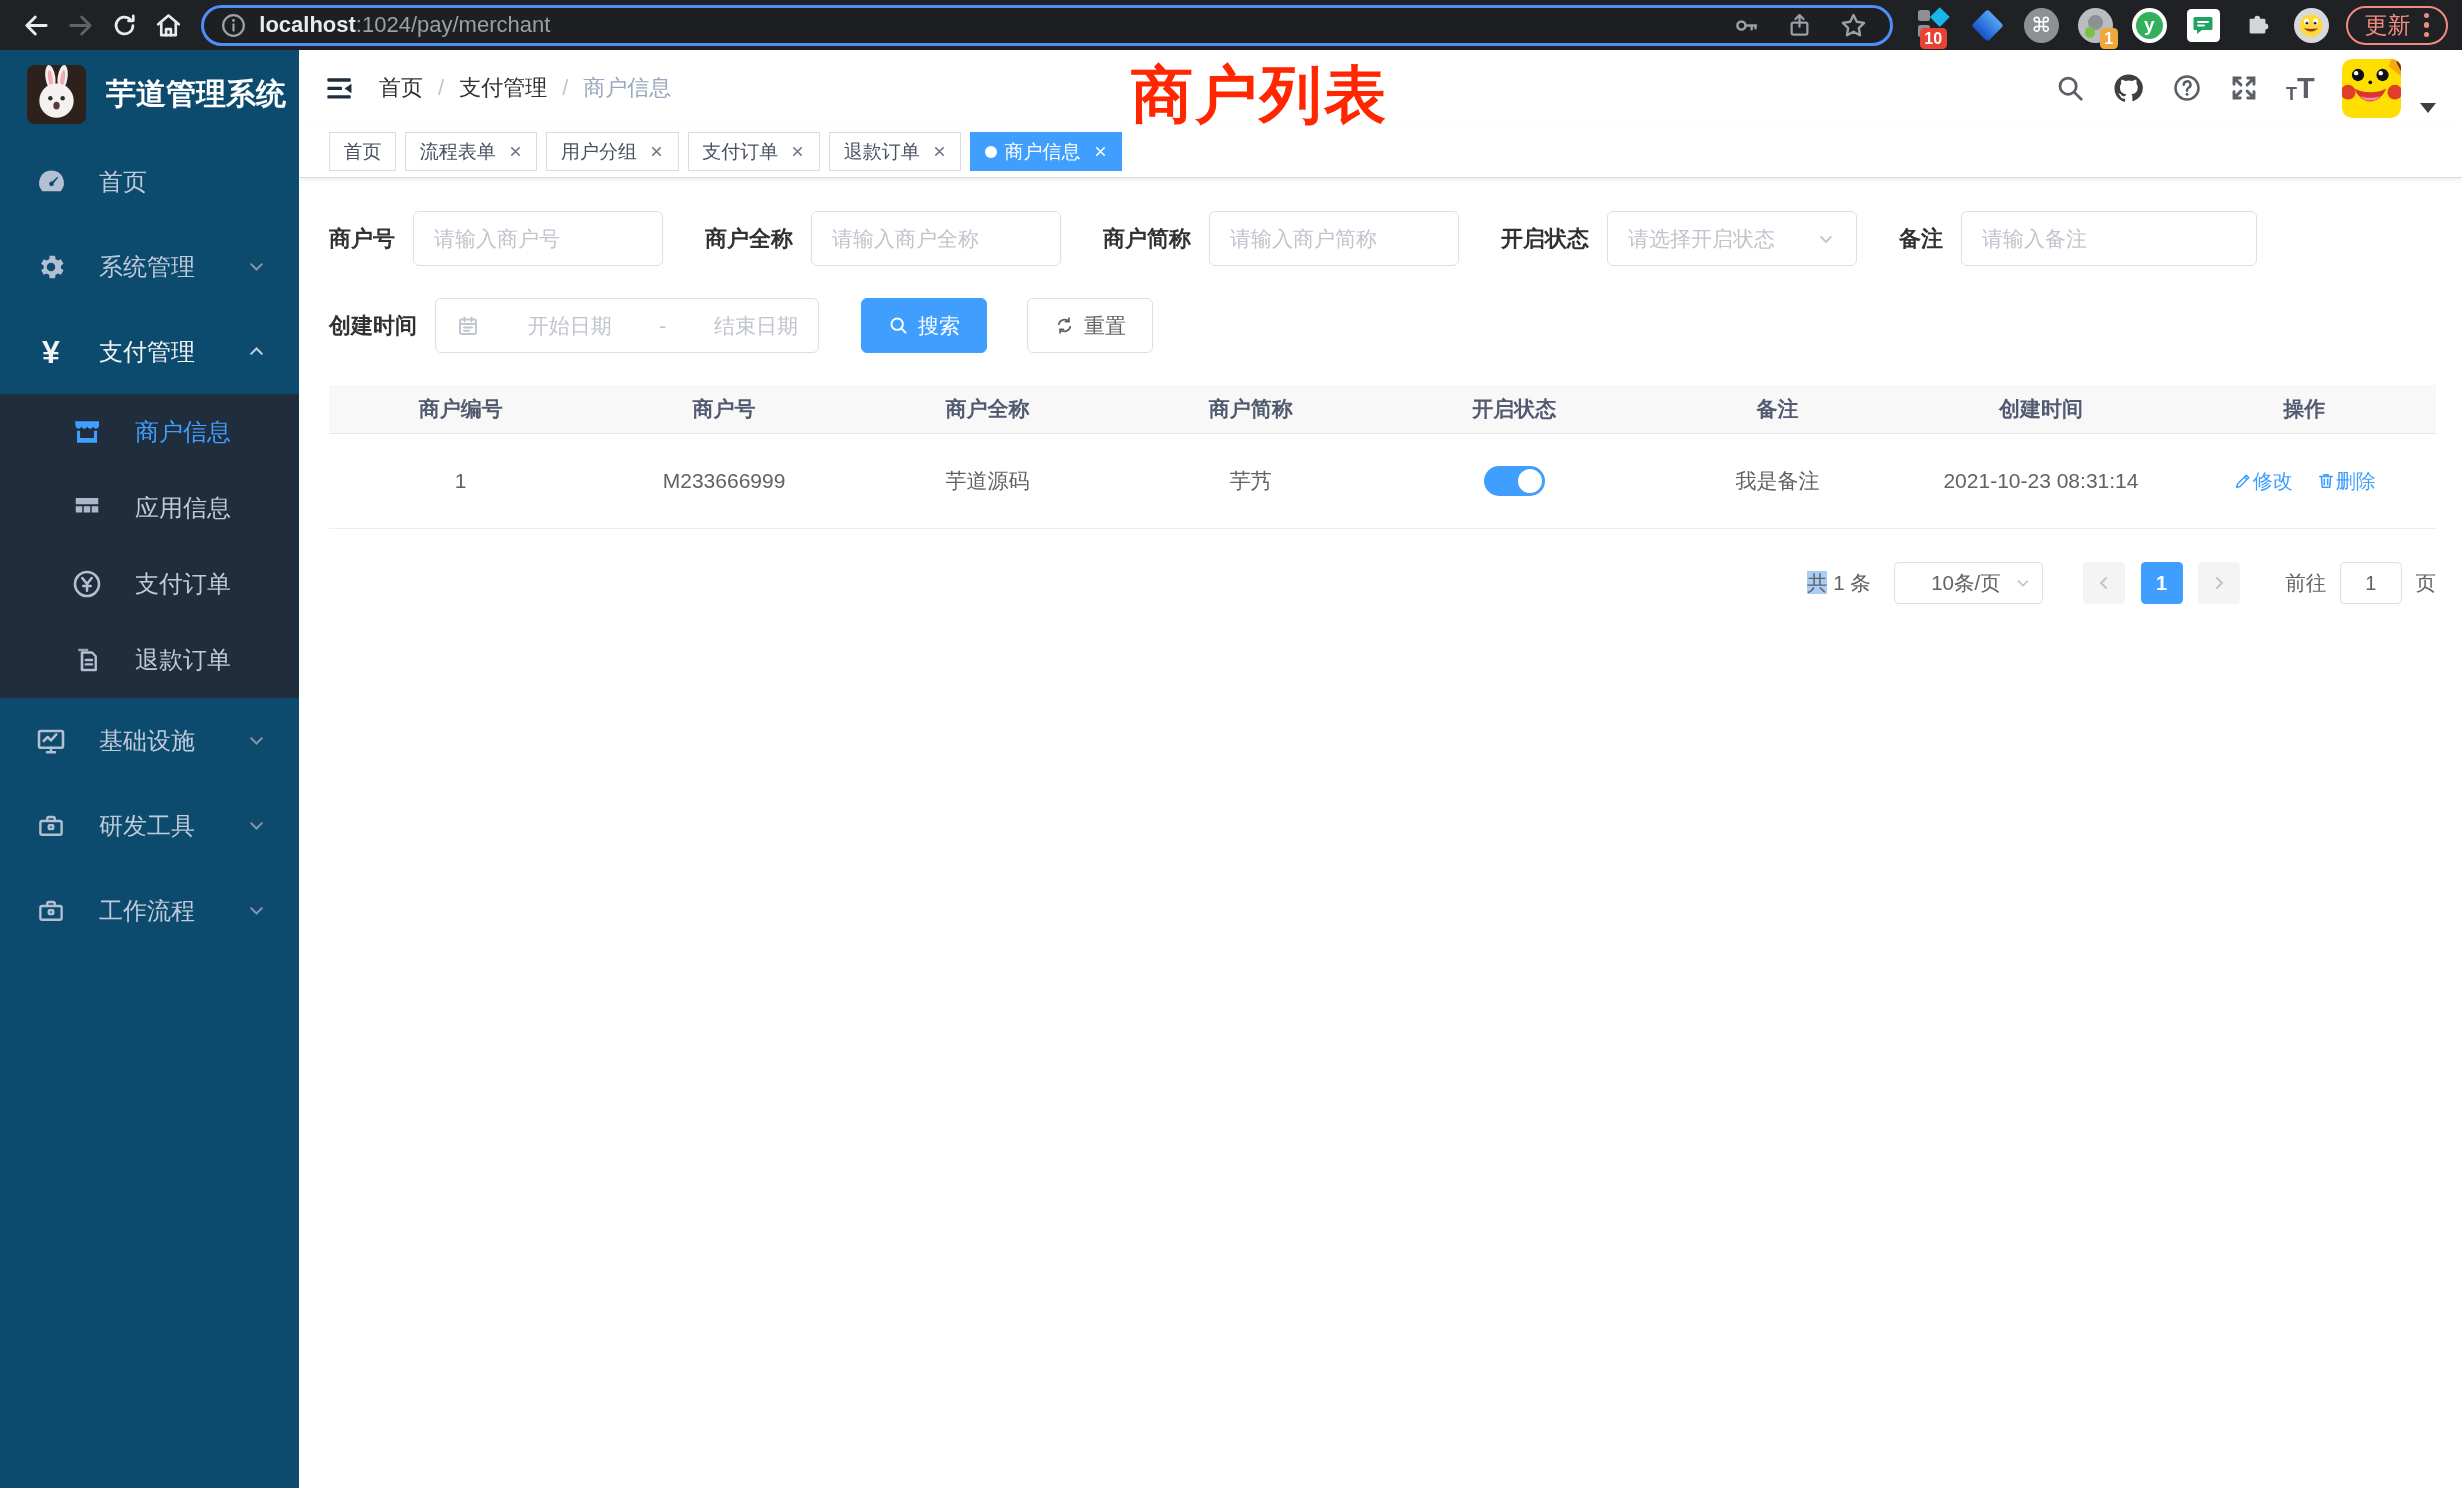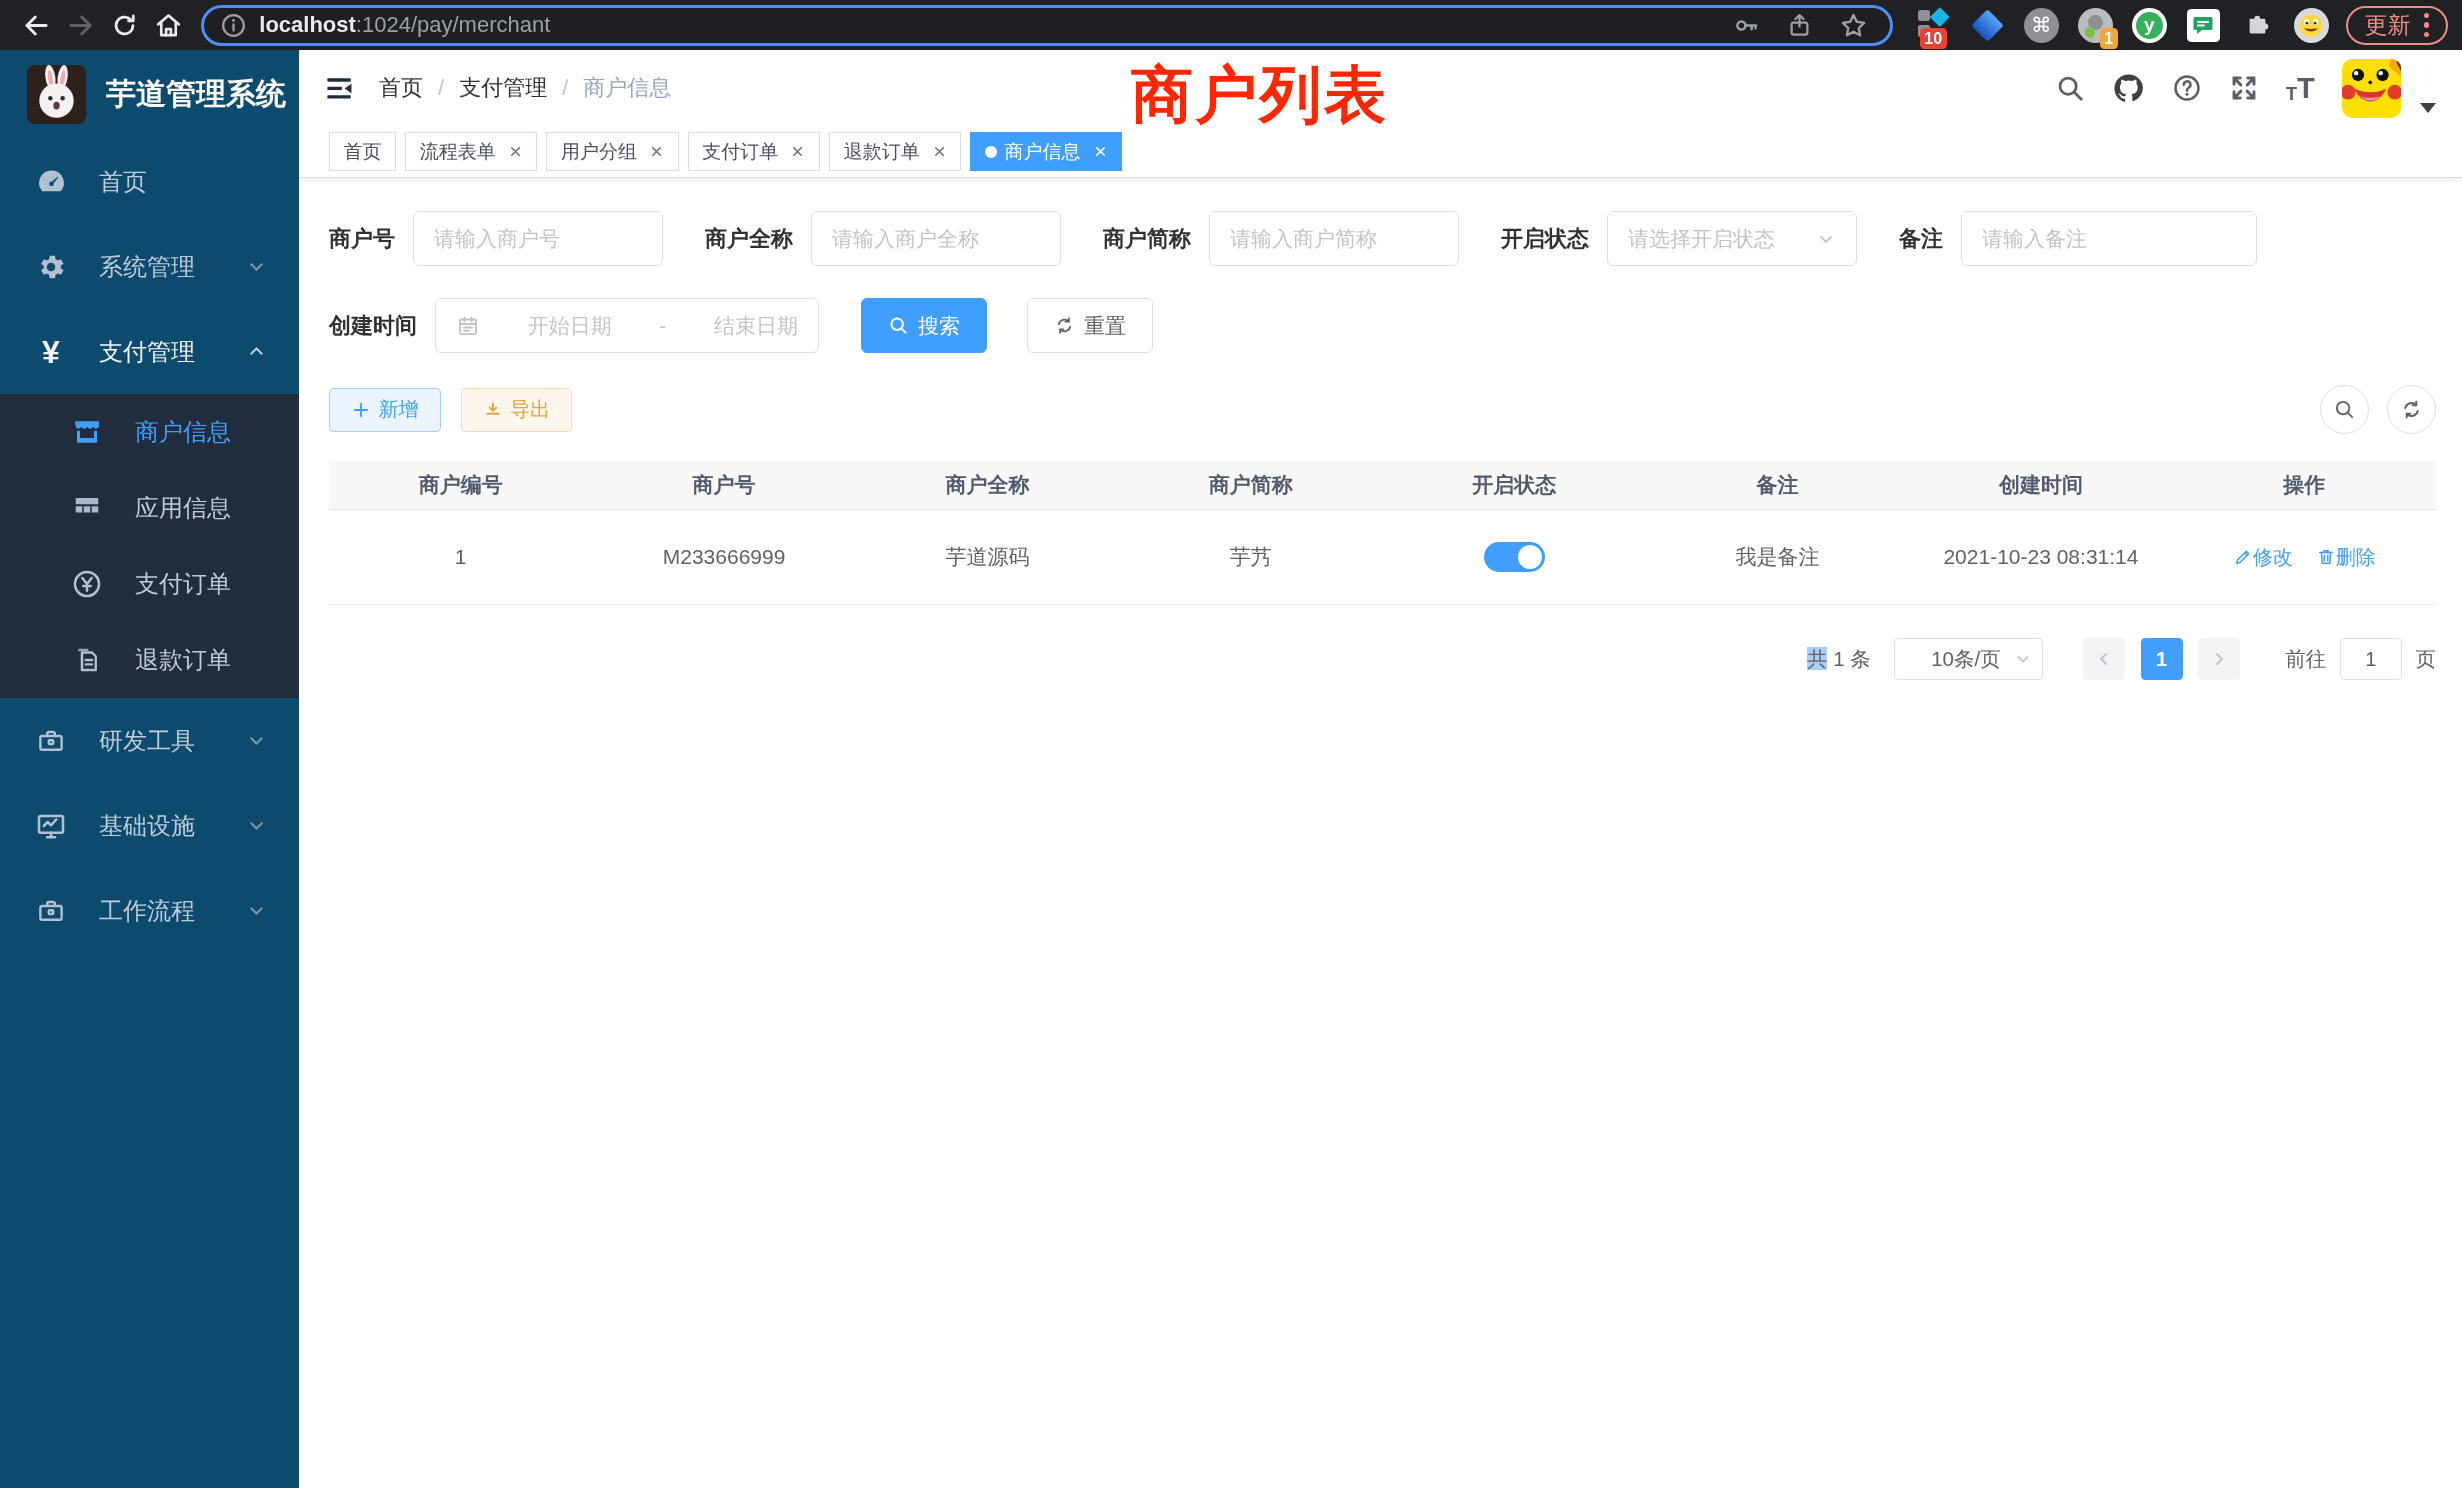--- a/index.html
+++ b/index.html
@@ -344,43 +344,43 @@
                 <path d="M8 6v14M5 4h8" opacity=".8"></path>
                 <path d="M11 12h5M11 15.5h5" stroke-linecap="round"></path>
               </svg>
           </span>
           <span class="mi-label">退款订单</span>
         </div>
       </div>
 
       <div class="menu-item">
         <span class="mi-icon">
+          <svg width="32" height="32" viewBox="0 0 24 24" fill="none" stroke="#b3c0d1" stroke-width="1.9" stroke-linejoin="round">
+              <rect x="3" y="4.5" width="18" height="12.5" rx="1.2"></rect>
+              <path d="M6.5 12l3-3 2.5 2.5 4-4.5" stroke-linecap="round"></path>
+              <path d="M9 20.5h6M12 17v3.5" stroke-linecap="round"></path>
+            </svg>
+        </span>
+        <span class="mi-label">基础设施</span>
+        <span class="chev">
+            <svg width="21" height="21" viewBox="0 0 24 24" fill="none" stroke="#8392a6" stroke-width="2.4" stroke-linecap="round">
+              <path d="M6 9.5l6 6 6-6"></path>
+            </svg>
+          </span>
+      </div>
+
+      <div class="menu-item">
+        <span class="mi-icon">
           <svg width="30" height="30" viewBox="0 0 24 24" fill="none" stroke="#b3c0d1" stroke-width="1.9" stroke-linejoin="round">
               <rect x="3.5" y="8" width="17" height="11" rx="1.4"></rect>
               <path d="M9 8V6a1.2 1.2 0 0 1 1.2-1.2h3.6A1.2 1.2 0 0 1 15 6v2"></path>
               <rect x="10.2" y="11.4" width="3.6" height="3" rx=".6"></rect>
             </svg>
         </span>
         <span class="mi-label">研发工具</span>
-        <span class="chev">
-            <svg width="21" height="21" viewBox="0 0 24 24" fill="none" stroke="#8392a6" stroke-width="2.4" stroke-linecap="round">
-              <path d="M6 9.5l6 6 6-6"></path>
-            </svg>
-          </span>
-      </div>
-
-      <div class="menu-item">
-        <span class="mi-icon">
-          <svg width="32" height="32" viewBox="0 0 24 24" fill="none" stroke="#b3c0d1" stroke-width="1.9" stroke-linejoin="round">
-              <rect x="3" y="4.5" width="18" height="12.5" rx="1.2"></rect>
-              <path d="M6.5 12l3-3 2.5 2.5 4-4.5" stroke-linecap="round"></path>
-              <path d="M9 20.5h6M12 17v3.5" stroke-linecap="round"></path>
-            </svg>
-        </span>
-        <span class="mi-label">基础设施</span>
         <span class="chev">
             <svg width="21" height="21" viewBox="0 0 24 24" fill="none" stroke="#8392a6" stroke-width="2.4" stroke-linecap="round">
               <path d="M6 9.5l6 6 6-6"></path>
             </svg>
           </span>
       </div>
 
       <div class="menu-item">
         <span class="mi-icon">
           <svg width="30" height="30" viewBox="0 0 24 24" fill="none" stroke="#b3c0d1" stroke-width="1.9" stroke-linejoin="round">
@@ -576,46 +576,20 @@
         </button>
         <button class="btn ml32">
           <svg width="21" height="21" viewBox="0 0 24 24" fill="none" stroke="#606266" stroke-width="2" stroke-linecap="round">
               <path d="M5.5 10.5a6.8 6.8 0 0 1 11.5-3.2M18.5 13.5A6.8 6.8 0 0 1 7 16.7"></path>
               <path d="M17 3.6v3.9h-3.9M7 20.4v-3.9h3.9"></path>
             </svg>
           <span>重置</span>
         </button>
       </div>
 
-      <div class="toolbar-row">
-        <button class="btn btn-sm btn-add">
-          <svg width="20" height="20" viewBox="0 0 24 24" fill="none" stroke="#409eff" stroke-width="2.2" stroke-linecap="round">
-              <path d="M12 4.5v15M4.5 12h15"></path>
-            </svg>
-          <span>新增</span>
-        </button>
-        <button class="btn btn-sm btn-export">
-          <svg width="20" height="20" viewBox="0 0 24 24" fill="none" stroke="#e6a23c" stroke-width="2.2" stroke-linecap="round" stroke-linejoin="round">
-              <path d="M12 4v8.5M8.2 9.2l3.8 3.8 3.8-3.8M5 16.5h14"></path>
-            </svg>
-          <span>导出</span>
-        </button>
-        <span class="circle-btn push-right">
-          <svg width="23" height="23" viewBox="0 0 24 24" fill="none" stroke="#606266" stroke-width="2" stroke-linecap="round">
-              <circle cx="10.5" cy="10.5" r="6.5"></circle>
-              <path d="M15.5 15.5 20 20"></path>
-            </svg>
-        </span>
-        <span class="circle-btn ml24">
-          <svg width="23" height="23" viewBox="0 0 24 24" fill="none" stroke="#606266" stroke-width="2" stroke-linecap="round">
-              <path d="M5.5 10.5a6.8 6.8 0 0 1 11.5-3.2M18.5 13.5A6.8 6.8 0 0 1 7 16.7"></path>
-              <path d="M17 3.6v3.9h-3.9M7 20.4v-3.9h3.9"></path>
-            </svg>
-        </span>
-      </div>
 
       <div class="table">
         <div class="t-row t-head">
           <span class="cell">商户编号</span>
           <span class="cell">商户号</span>
           <span class="cell">商户全称</span>
           <span class="cell">商户简称</span>
           <span class="cell">开启状态</span>
           <span class="cell">备注</span>
           <span class="cell">创建时间</span>

